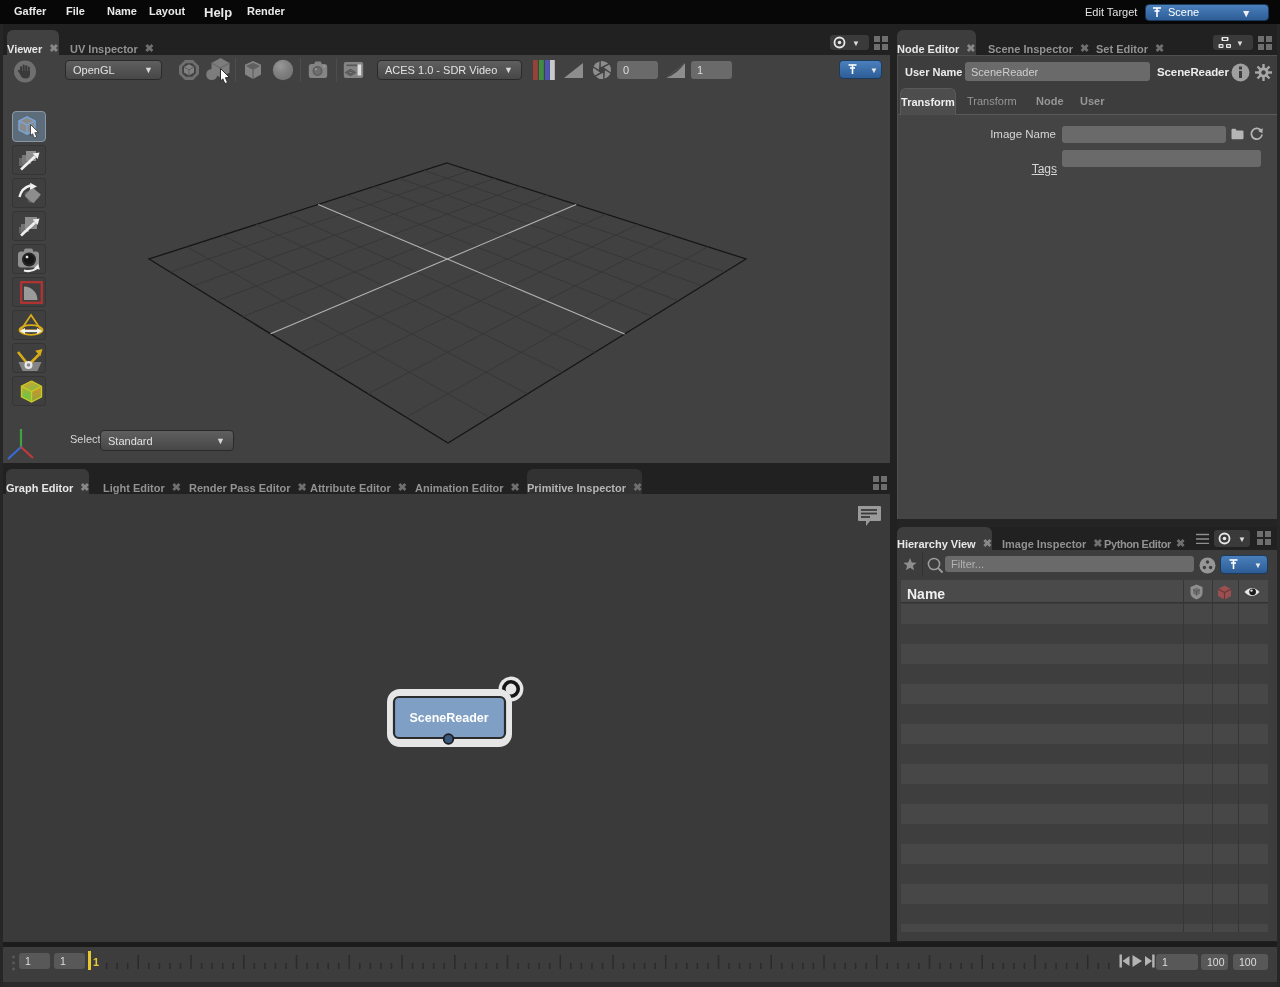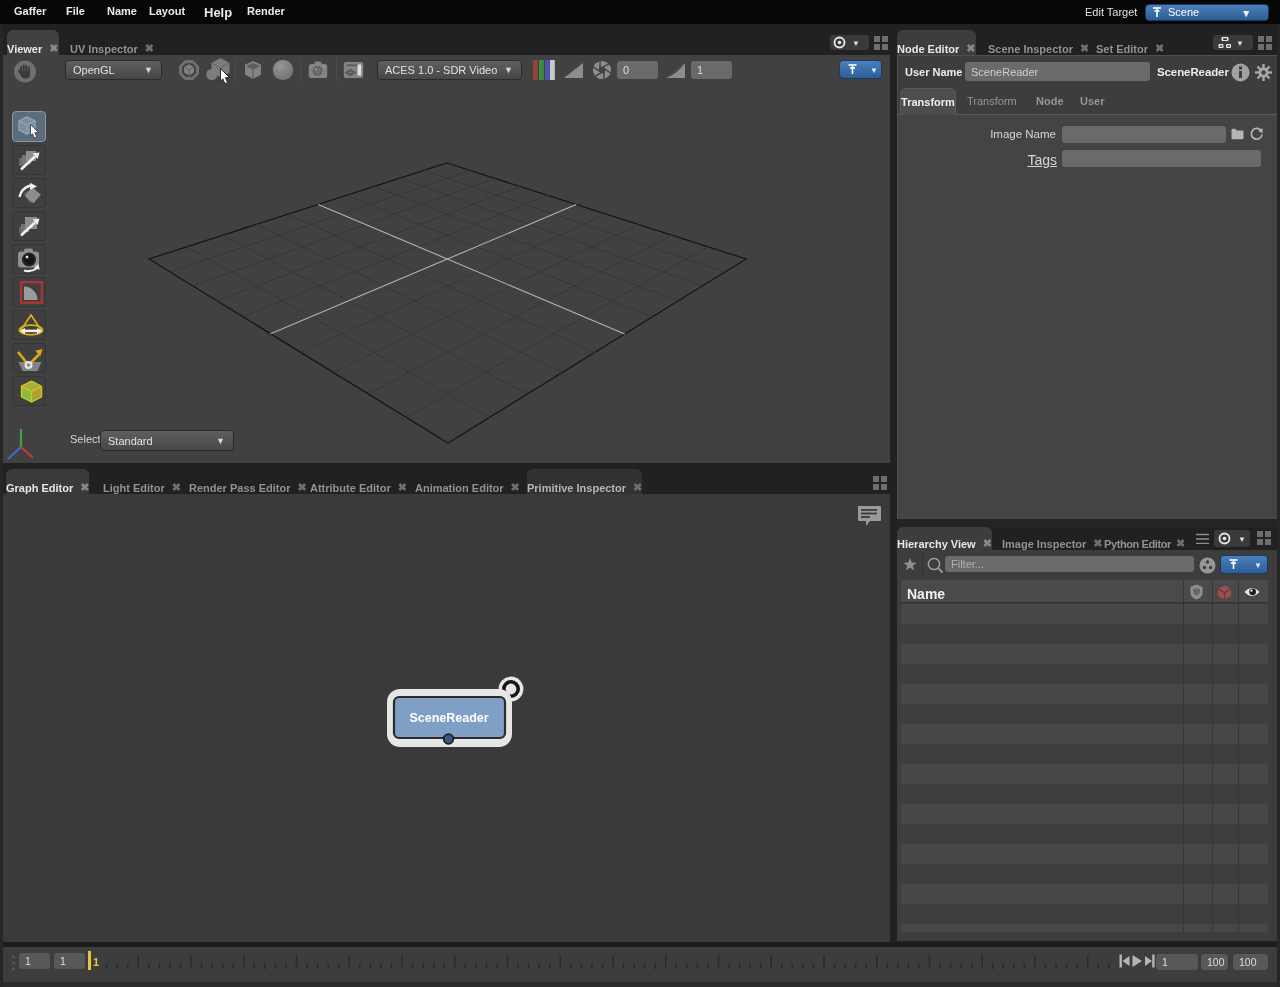--- a/index.html
+++ b/index.html
@@ -355,21 +355,21 @@
 <div class="abs" style="left:1080px;top:95px;color:#969696;font-weight:bold;font-size:11px;">User</div>
 <div class="abs" style="right:224px;top:128px;color:#d6d6d6;font-size:11.5px;">Image Name</div>
 <div class="field" style="left:1062px;top:126px;width:164px;height:17px;"></div>
 <svg class="abs" style="left:1231px;top:128px;" width="13" height="12" viewBox="0 0 13 12">
       <path d="M0.5 2 Q0.5 0.8 1.7 0.8 L4.4 0.8 L5.6 2.4 L11.3 2.4 Q12.5 2.4 12.5 3.6 L12.5 10 Q12.5 11.2 11.3 11.2 L1.7 11.2 Q0.5 11.2 0.5 10 Z" fill="#b5b5b5"></path>
     </svg>
 <svg class="abs" style="left:1249px;top:127px;" width="15" height="15" viewBox="0 0 15 15">
       <path d="M12.5 4.2 A5.4 5.4 0 1 0 13.1 7.5" fill="none" stroke="#b5b5b5" stroke-width="1.7"></path>
       <path d="M13.8 1.2 L13.4 6.3 L9.1 3.9 Z" fill="#b5b5b5"></path>
     </svg>
-<div class="abs" style="right:223px;top:152px;color:#d6d6d6;font-size:14px;text-decoration:underline;">Tags</div>
+<div class="abs" style="right:223px;top:162px;color:#d6d6d6;font-size:12px;text-decoration:underline;">Tags</div>
 <div class="field" style="left:1062px;top:150px;width:199px;height:17px;"></div>
 
 <div class="abs" style="left:897px;top:519px;width:383px;height:8px;background:#242424;"></div>
 <div class="abs tabstrip" style="left:897px;top:527px;width:383px;height:23px;"></div>
 <div class="tab active" style="left:897px;top:527px;height:23px;top:527px;">Hierarchy View<span class="x">✖</span></div>
 <div class="tab" style="left:1002px;top:527px;height:23px;">Image Inspector<span class="x">✖</span></div>
 <div class="tab" style="left:1104px;top:527px;height:23px;letter-spacing:-0.4px;">Python Editor<span class="x" style="margin-left:5px;">✖</span></div>
 <svg class="abs" style="left:1196px;top:533px;" width="13" height="11" viewBox="0 0 13 11">
       <g stroke="#8f8f8f" stroke-width="1.5">
         <line x1="0" y1="1.5" x2="13" y2="1.5"></line>

